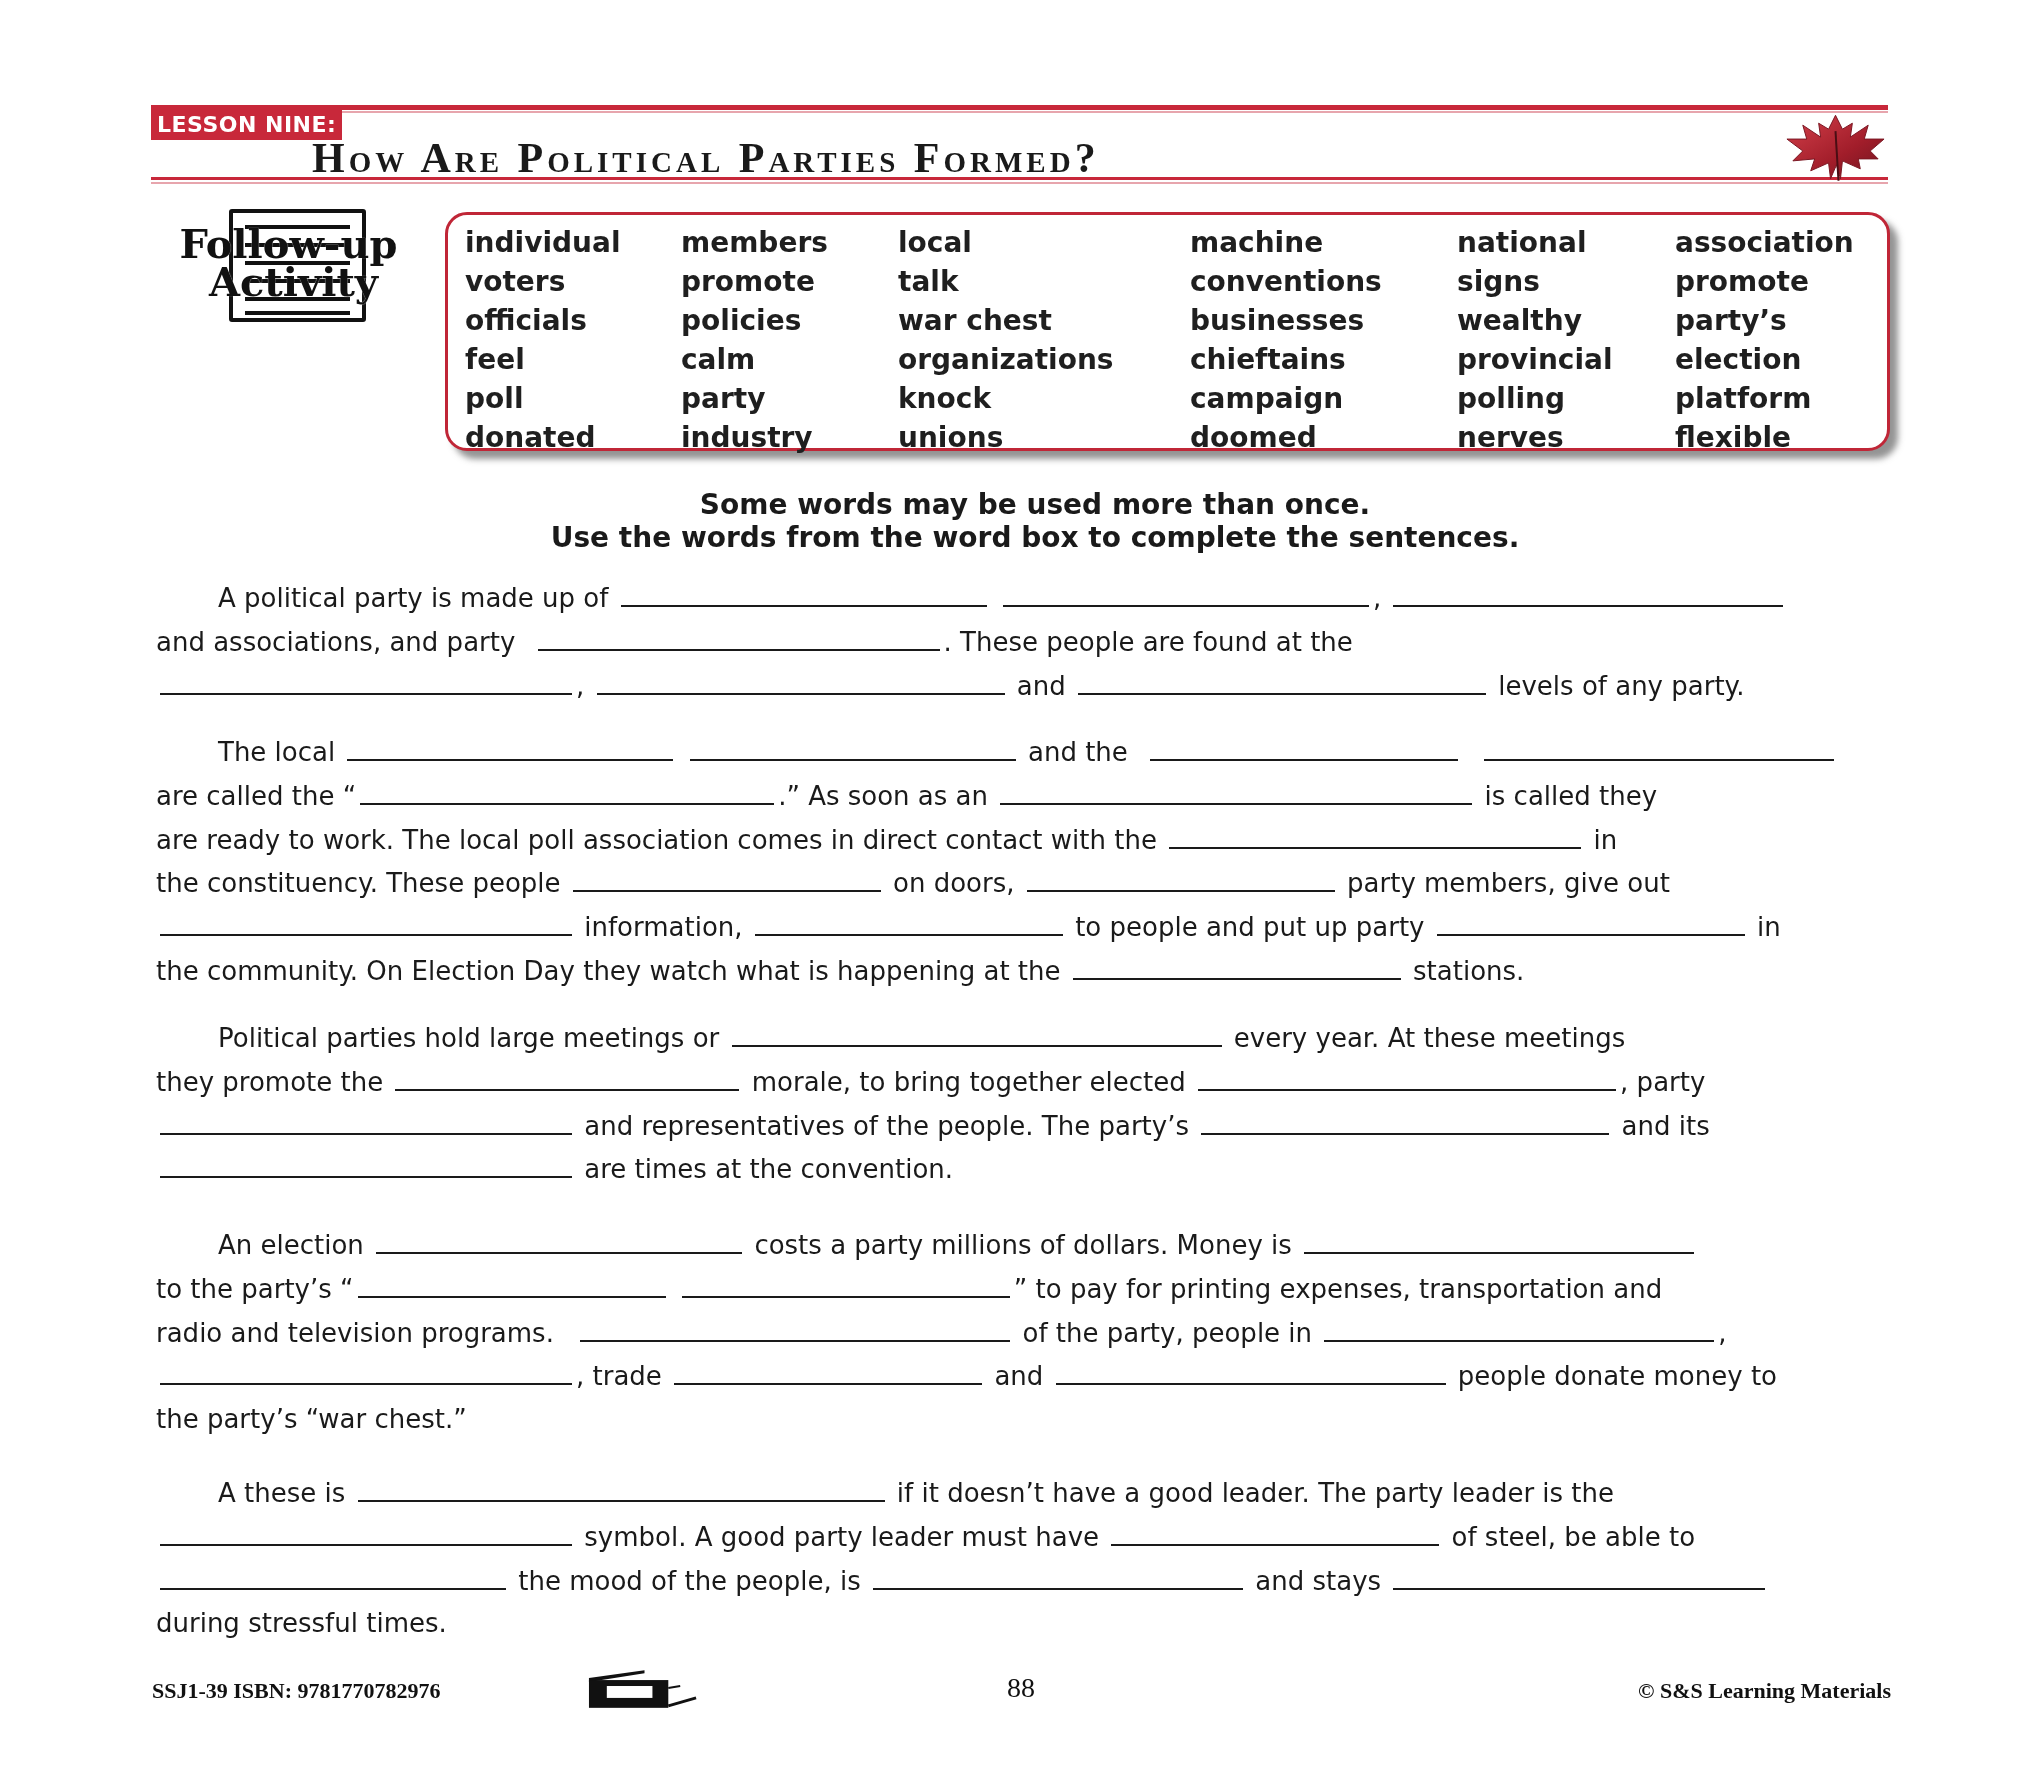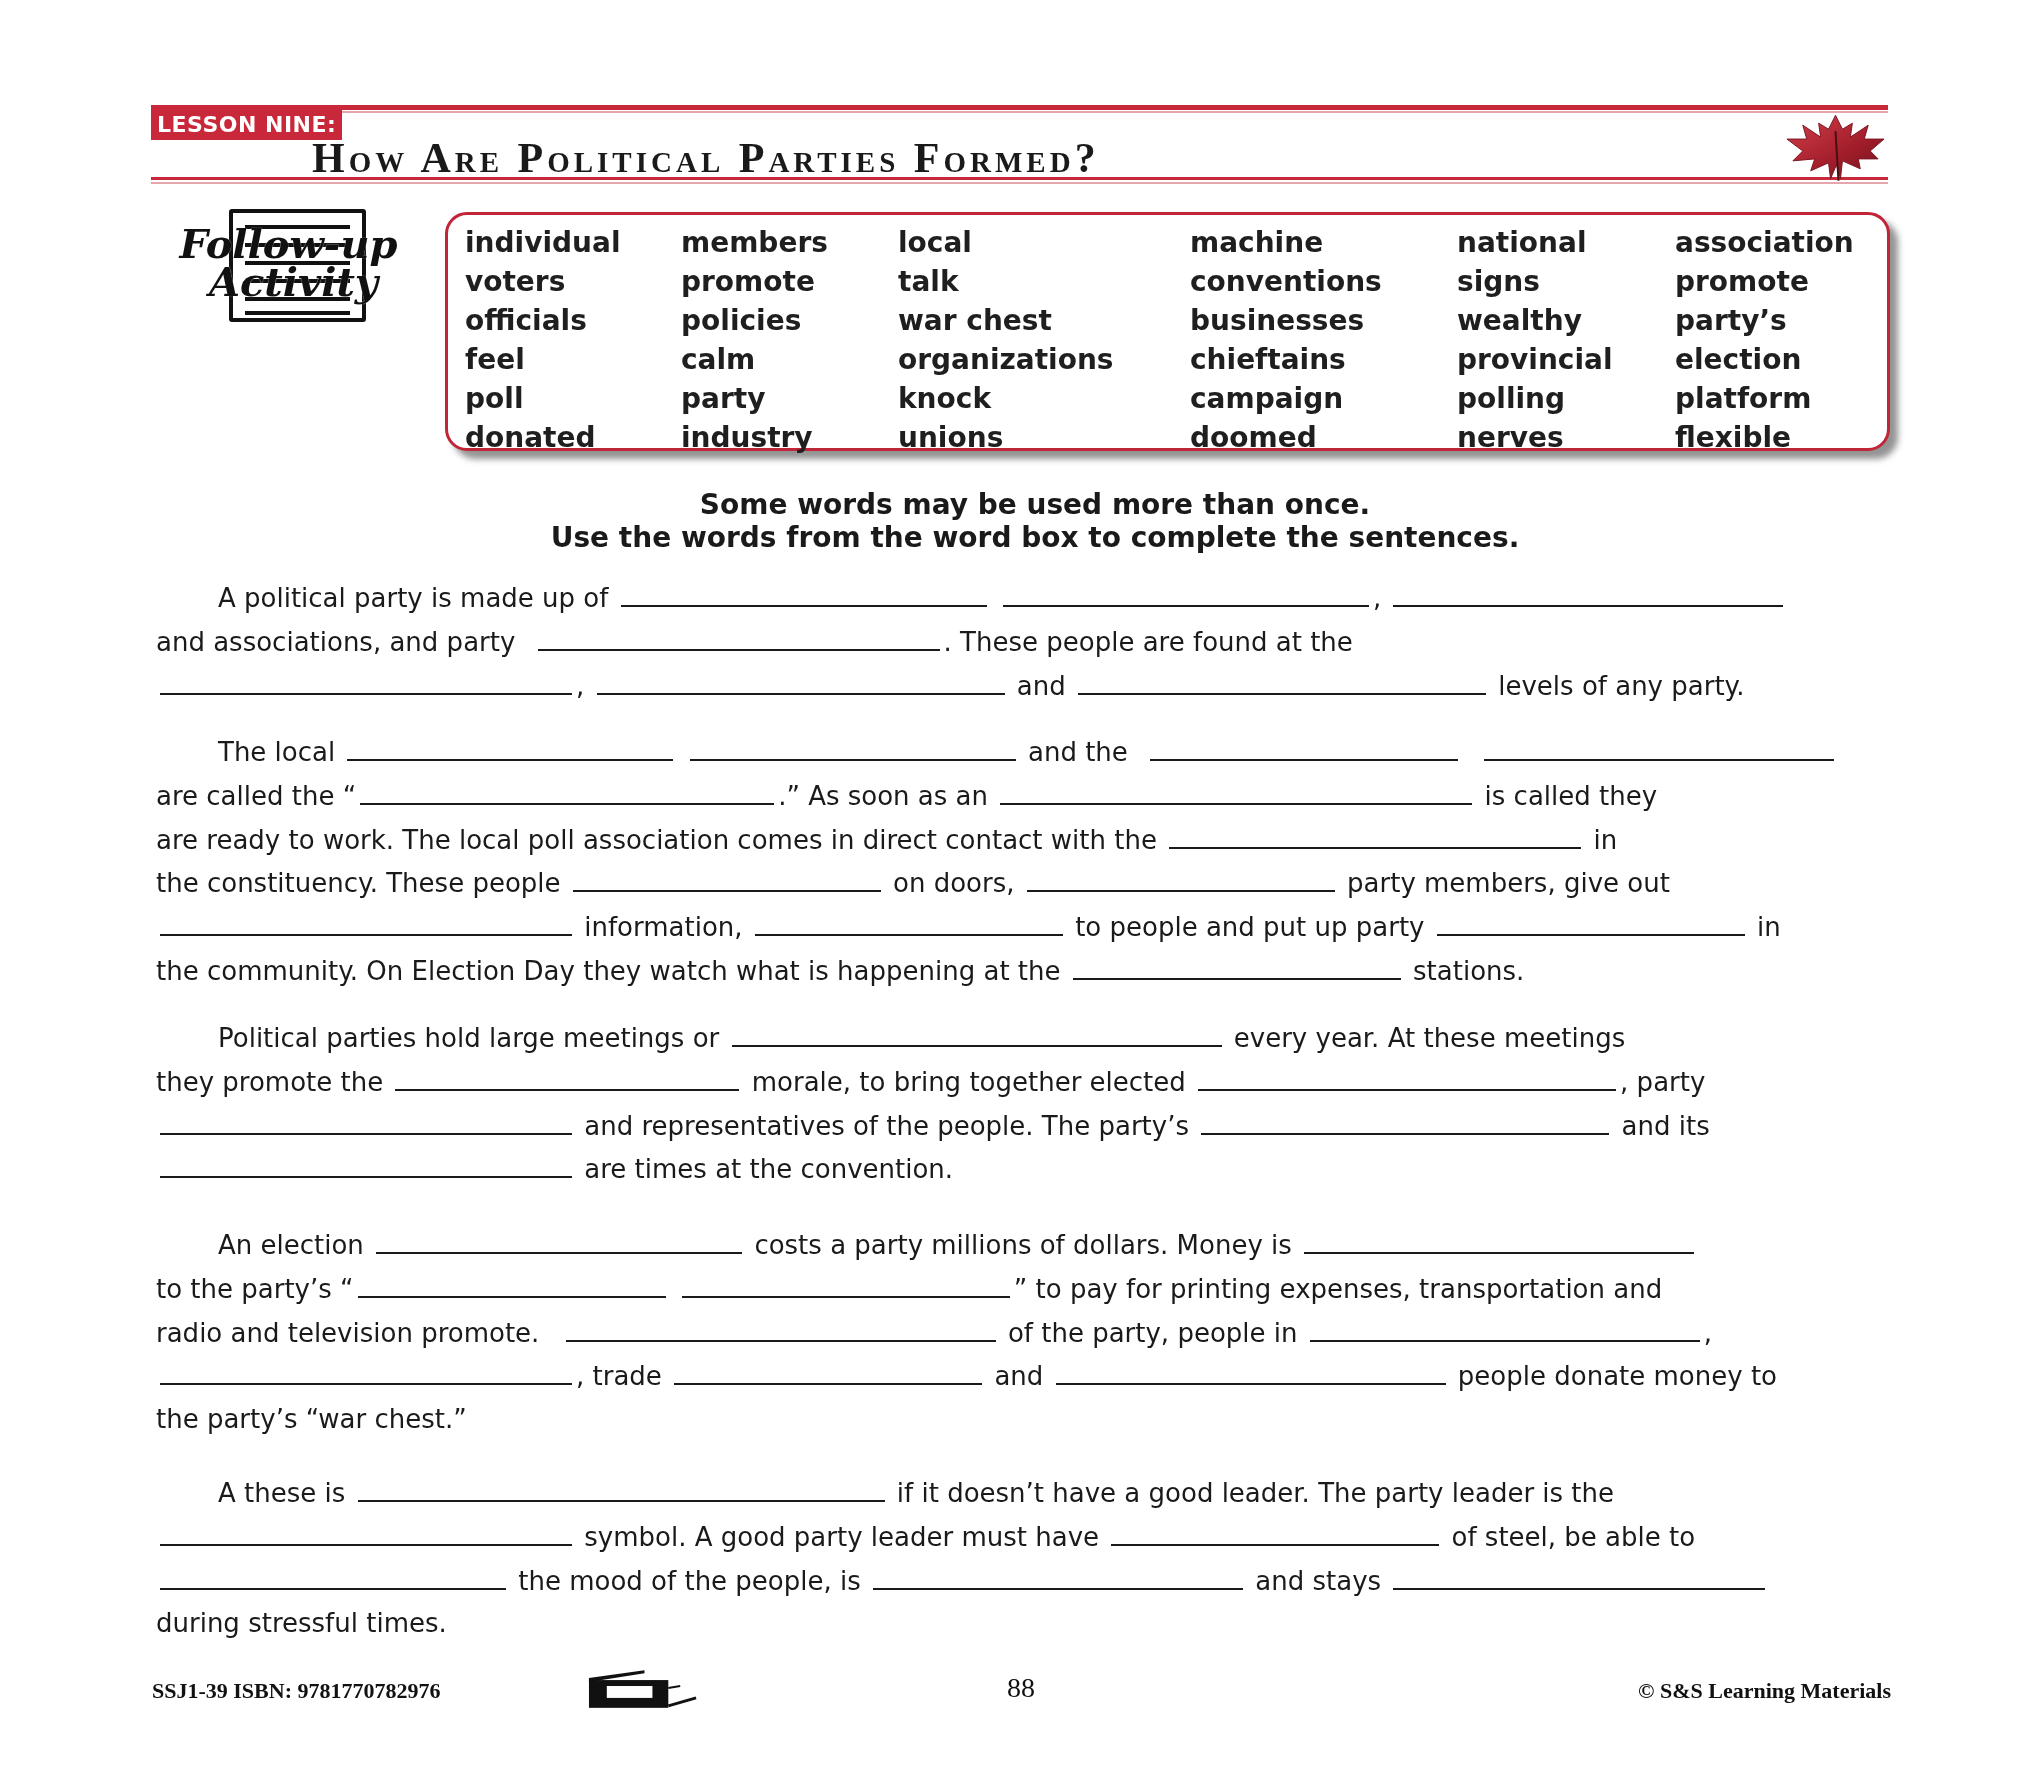--- a/index.html
+++ b/index.html
@@ -15,21 +15,21 @@
            font-size:42px; font-weight:bold; letter-spacing:4px; color:#1a1a1a; font-variant:small-caps; line-height:50px; }
   .hdr-line-bot { position:absolute; left:151px; top:177px; width:1737px; height:3px; background:#c8283a; }
   .hdr-line-bot2 { position:absolute; left:151px; top:182px; width:1737px; height:2px; background:#e7a5ad; }
   .leaf { position:absolute; left:1781px; top:109px; width:109px; height:76px; }
 
   
   .fu-logo { position:absolute; left:159px; top:207px; width:259px; height:119px; }
   .fu-doc { position:absolute; left:70px; top:2px; width:137px; height:113px; border:4px solid #111; border-radius:3px; box-sizing:border-box; }
   .fu-doc i { position:absolute; left:12px; right:12px; height:4px; background:#111; }
   .fu-text { position:absolute; left:0; top:18px; width:259px; text-align:center;
-             font-family:"DejaVu Serif", serif; font-style:italic; font-weight:bold; font-size:40px; line-height:38px; color:#111;
+             font-family:"DejaVu Serif", serif; font-weight:bold; font-size:40px; line-height:38px; color:#111;
              text-shadow: 0 0 1px #fff; }
   .fu-text span { display:block; background:rgba(255,255,255,0.0); }
 
   
   .wordbox { position:absolute; left:445px; top:212px; width:1445px; height:239px; border:3px solid #c02637; border-radius:22px;
              box-sizing:border-box; background:#fff; box-shadow:8px 8px 6px rgba(60,60,60,0.55); }
   .wb-col { position:absolute; top:8px; }
   .wb-word { font-family:"DejaVu Sans", sans-serif; font-weight:bold; font-size:28px; line-height:39px; color:#1f1f1f; white-space:nowrap; }
 
   
@@ -228,21 +228,21 @@
     <span>An election</span>
     <span class="blank" style="width:366px"></span>
     <span>costs a party millions of dollars.  Money is</span>
     <span class="blank" style="width:390px"></span>
   </div>
   <div class="line" style="top:44px">
     <span>to the party’s “</span><span class="blank" style="width:308px"></span>
     <span class="blank" style="width:328px"></span><span>” to pay for printing expenses, transportation and</span>
   </div>
   <div class="line" style="top:88px">
-    <span>radio and television promote.</span>
+    <span>radio and television programs.</span>
     <span class="blank" style="width:430px; margin-left:18px"></span>
     <span>of the party, people in</span>
     <span class="blank" style="width:390px"></span><span>,</span>
   </div>
   <div class="line" style="top:131px">
     <span class="blank" style="width:412px"></span><span>, trade</span>
     <span class="blank" style="width:308px"></span>
     <span>and</span>
     <span class="blank" style="width:390px"></span>
     <span>people donate money to</span>

